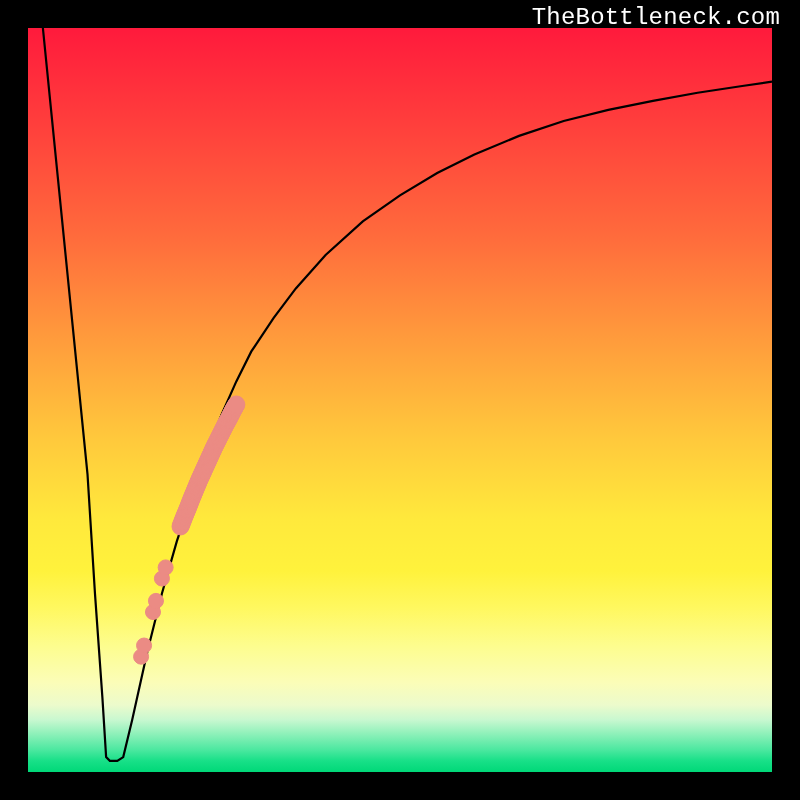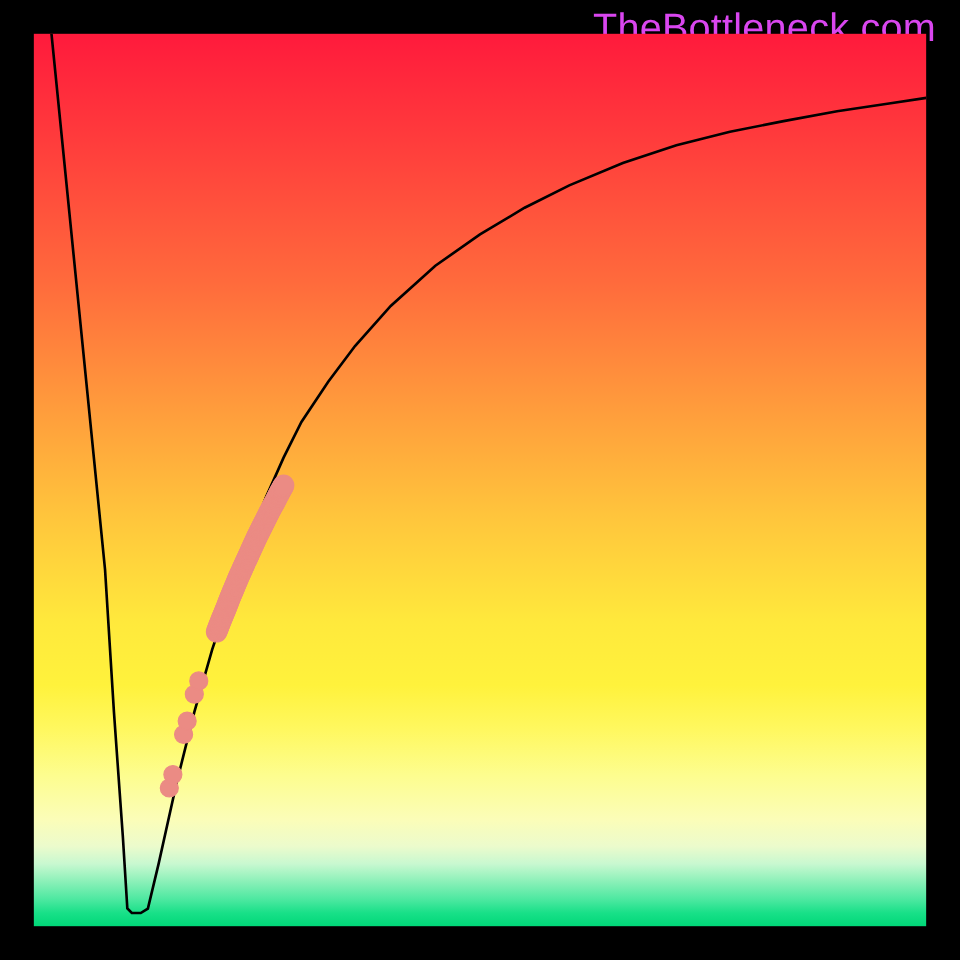--- a/index.html
+++ b/index.html
@@ -60,24 +60,24 @@
     stroke-width: 2.2px;
   }
   .dot {
     fill: #eb8b84;
     stroke: #eb8b84;
   }
   .watermark {
     position: absolute;
     top: 4px;
     right: 20px;
-    font-family: Liberation Sans, sans-serif;
-    font-size: 33px;
+    font-family: Liberation Mono, monospace;
+    font-size: 24px;
     font-weight: 500;
-    color: #d946ef;
+    color: #ffffff;
     letter-spacing: 0.2px;
     user-select: none;
   }
 </style>
 </head>
 <body>
 
 <div class="frame">
   <div class="watermark">TheBottleneck.com</div>
 

